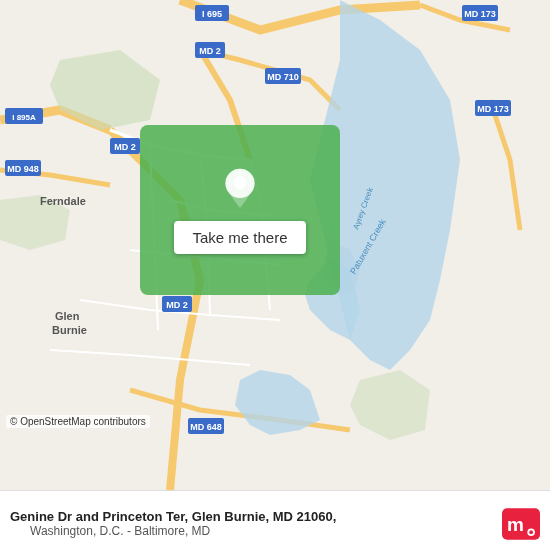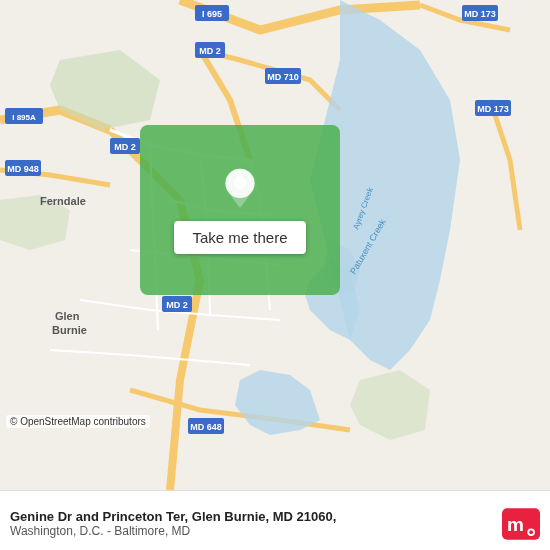--- a/index.html
+++ b/index.html
@@ -81,20 +81,21 @@
 
     #address-line1 {
       font-size: 13px;
       font-weight: 600;
       color: #222;
     }
 
     #address-line2 {
       font-size: 12px;
       color: #555;
+      margin-left: 20px;
     }
 
     #moovit-logo {
       display: flex;
       flex-direction: column;
       align-items: flex-end;
       gap: 2px;
     }
 
     #moovit-icon {

